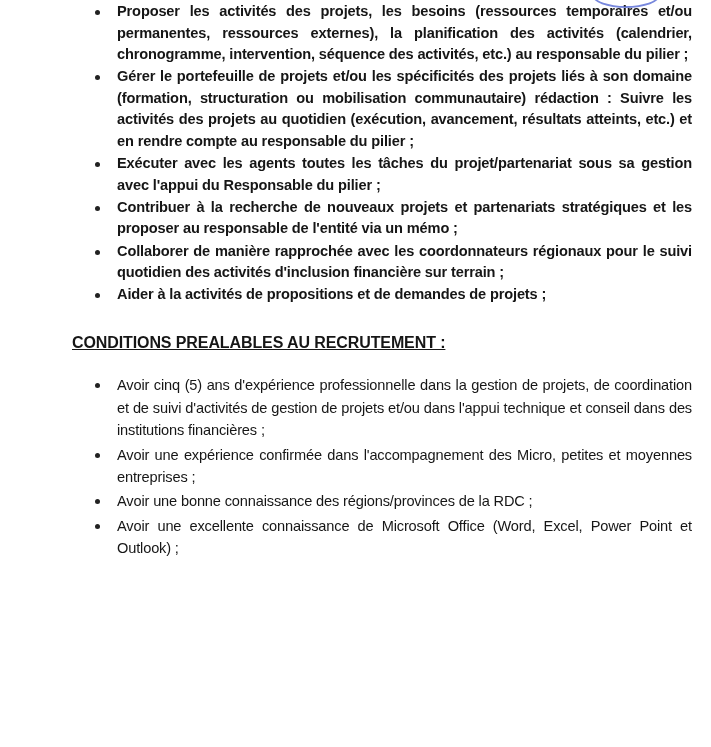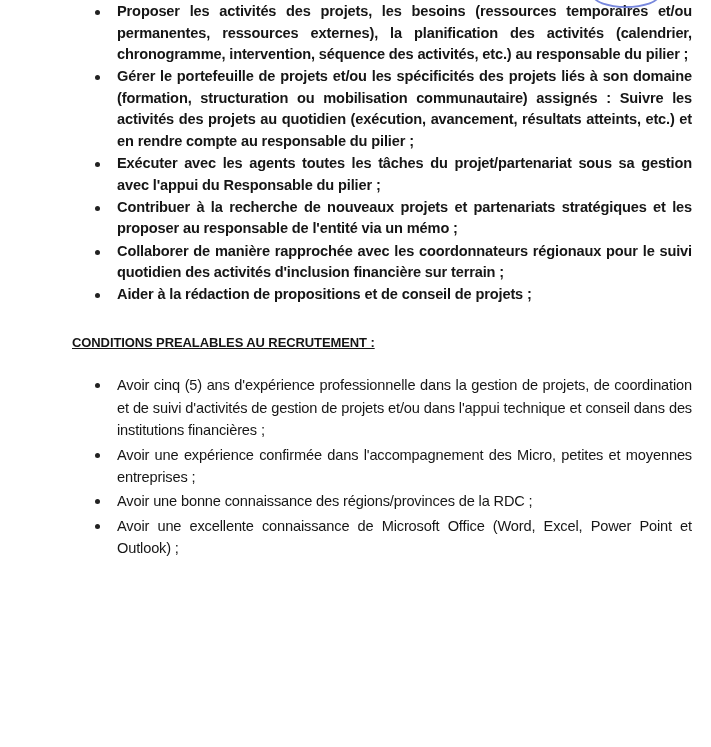--- a/index.html
+++ b/index.html
@@ -52,40 +52,40 @@
       width: 5px;
       height: 5px;
       border-radius: 50%;
       background: #222;
     }
     #list1 li { margin-bottom: 0.5px; font-weight: bold; }
     .heading {
       margin-top: 26px;
       font-weight: bold;
       text-decoration: underline;
-      font-size: 13px;
+      font-size: 16px;
       letter-spacing: -0.1px;
     }
     #list2 { margin-top: 21px; }
     #list2 li { margin-bottom: 2px; line-height: 22.4px; }
   </style>
 </head>
 <body>
 
 <div class="stamp"></div>
 
 <div class="page">
 
   <ul class="bullets" id="list1">
     <li>Proposer les activités des projets, les besoins (ressources temporaires et/ou permanentes, ressources externes), la planification des activités (calendrier, chronogramme, intervention, séquence des activités, etc.) au responsable du pilier ;</li>
-    <li>Gérer le portefeuille de projets et/ou les spécificités des projets liés à son domaine (formation, structuration ou mobilisation communautaire) assignés : Suivre les activités des projets au quotidien (exécution, avancement, résultats atteints, etc.) et en rendre compte au responsable du pilier ;</li>
+    <li>Gérer le portefeuille de projets et/ou les spécificités des projets liés à son domaine (formation, structuration ou mobilisation communautaire) rédaction : Suivre les activités des projets au quotidien (exécution, avancement, résultats atteints, etc.) et en rendre compte au responsable du pilier ;</li>
     <li>Exécuter avec les agents toutes les tâches du projet/partenariat sous sa gestion avec l'appui du Responsable du pilier ;</li>
     <li>Contribuer à la recherche de nouveaux projets et partenariats stratégiques et les proposer au responsable de l'entité via un mémo ;</li>
     <li>Collaborer de manière rapprochée avec les coordonnateurs régionaux pour le suivi quotidien des activités d'inclusion financière sur terrain ;</li>
-    <li>Aider à la rédaction de propositions et de conseil de projets ;</li>
+    <li>Aider à la activités de propositions et de demandes de projets ;</li>
   </ul>
 
   <div class="heading">CONDITIONS PREALABLES AU RECRUTEMENT :</div>
 
   <ul class="bullets" id="list2">
     <li>Avoir cinq (5) ans d'expérience professionnelle dans la gestion de projets, de coordination et de suivi d'activités de gestion de projets et/ou dans l'appui technique et conseil dans des institutions financières ;</li>
     <li>Avoir une expérience confirmée dans l'accompagnement des Micro, petites et moyennes entreprises ;</li>
     <li>Avoir une bonne connaissance des régions/provinces de la RDC ;</li>
     <li>Avoir une excellente connaissance de Microsoft Office (Word, Excel, Power Point et Outlook) ;</li>
 

